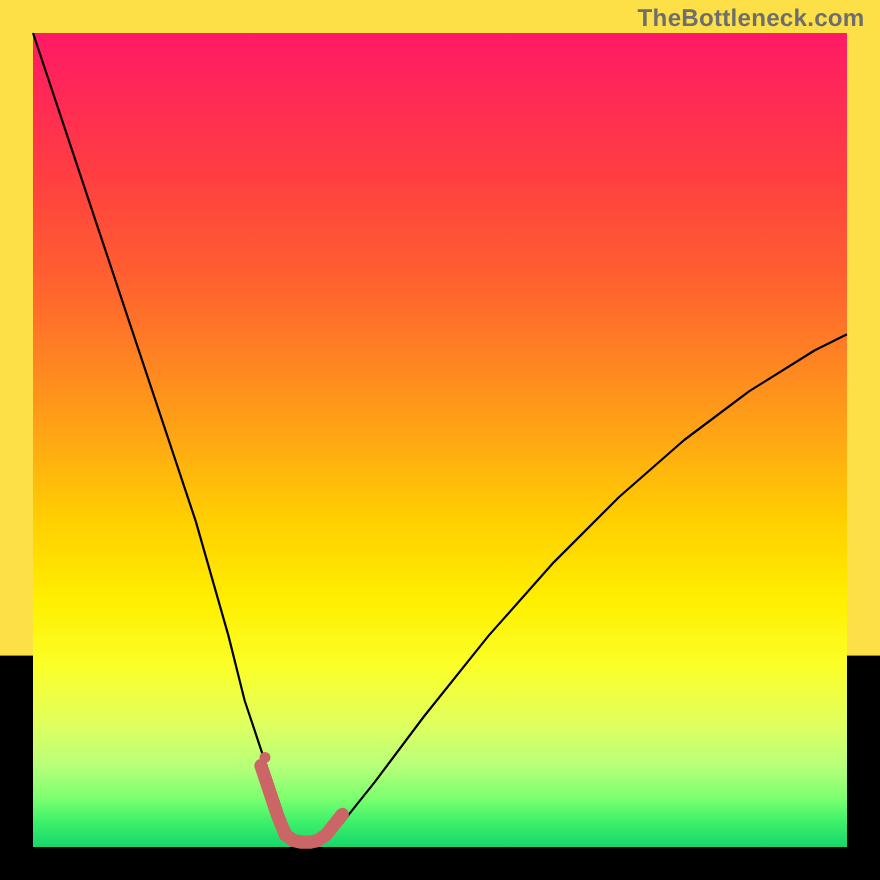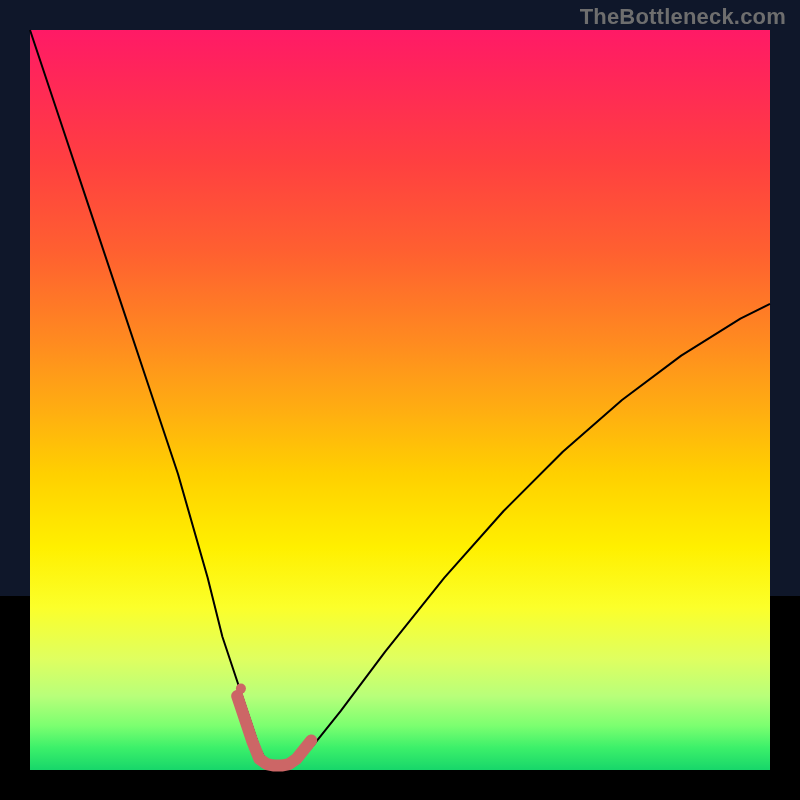--- a/index.html
+++ b/index.html
@@ -10,21 +10,21 @@
     background: #000;
     overflow: hidden;
     font-family: Arial, Helvetica, sans-serif;
   }
   .frame {
     position: absolute;
     left: 0;
     top: 0;
     width: 800px;
     height: 596px;
-    background: #0f172a;
+    background: #fde047;
   }
   .plot-area {
     position: absolute;
     left: 30px;
     top: 30px;
     width: 740px;
     height: 740px;
     
     background: linear-gradient(to bottom,
       #ff1a66 0%,

